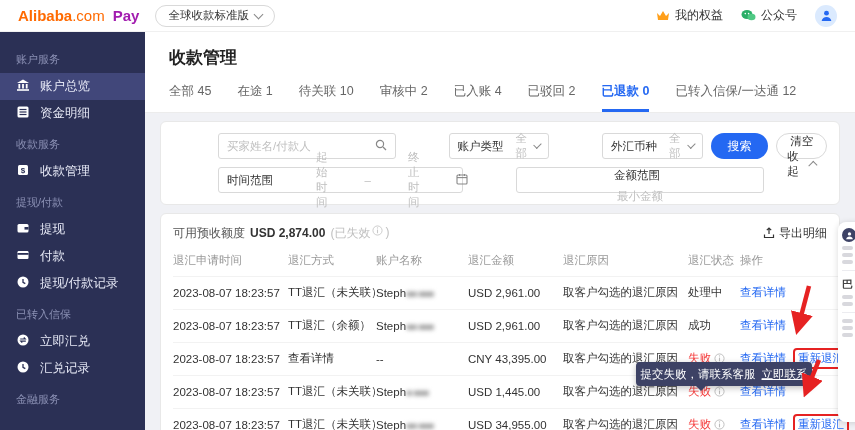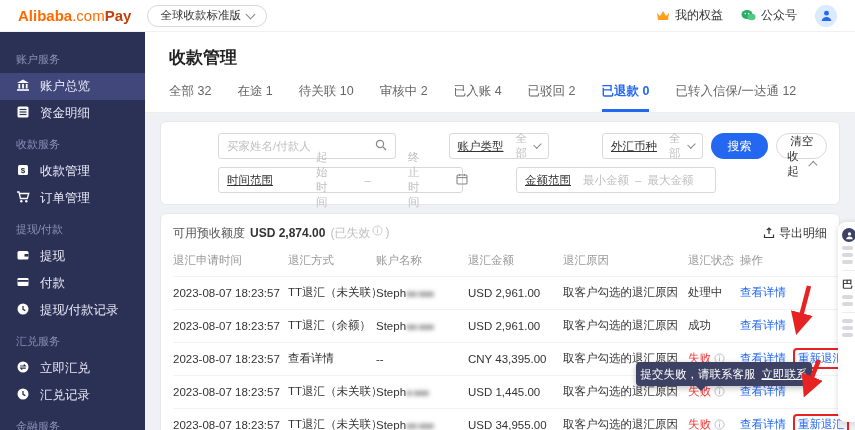--- a/index.html
+++ b/index.html
@@ -6,21 +6,21 @@
   html,body { background:#e9eaee; }
   body { font-family:"Liberation Sans","DejaVu Sans",sans-serif; }
   .app { position:relative; width:855px; height:430px; background:#f0f1f5; overflow:hidden; }
 
   
   .top-header { position:absolute; left:0; top:0; width:855px; height:32px; background:#fff;
     border-bottom:1px solid #f0f0f0; display:flex; align-items:center; padding:0 18px; z-index:5; }
   .logo { display:flex; align-items:baseline; font-size:15px; font-weight:bold; }
   .logo .ali { color:#ff6a00; }
   .logo .com { color:#ff6a00; font-weight:normal; }
-  .logo .pay { color:#c2410c; margin-left:0; font-weight:600; }
+  .logo .pay { color:#a21caf; margin-left:8px; font-weight:600; }
   .version-pill { margin-left:16px; border:1px solid #d9d9d9; border-radius:13px; height:22px;
     display:flex; align-items:center; padding:0 12px; font-size:11.5px; color:#333; gap:6px; cursor:pointer; background:#fff; }
   .chev { width:7px; height:7px; border-right:1.4px solid #888; border-bottom:1.4px solid #888; transform:rotate(45deg); margin-top:-3px; }
   .chev.up { transform:rotate(-135deg); margin-top:3px; }
   .header-right { margin-left:auto; display:flex; align-items:center; gap:18px; font-size:12px; color:#333; }
   .hr-item { display:flex; align-items:center; gap:5px; cursor:pointer; }
   .avatar-circle { width:22px; height:22px; border-radius:50%; background:#dbeafe; display:flex; align-items:center; justify-content:center; }
 
   
   .sidebar { position:absolute; left:0; top:32px; width:145px; height:398px; background:#2b3055; overflow:hidden; padding-top:10px; }
@@ -37,23 +37,23 @@
   .tab { padding-bottom:9px; cursor:pointer; white-space:nowrap; }
   .tab.active { color:#2468f2; font-weight:bold; border-bottom:3px solid #2468f2; }
 
   
   .filter-card { margin:8px 15px 0; background:#fff; border:1px solid #e8e8e8; border-radius:6px; padding:11px 12px; position:relative; }
   .f-row { display:flex; gap:8px; margin-bottom:8px; }
   .f-row:last-child { margin-bottom:0; }
   .f-input { border:1px solid #d9d9d9; border-radius:3px; height:26px; display:flex; align-items:center;
     padding:0 8px; font-size:11.5px; color:#333; background:#fff; gap:6px;margin-left:45px; }
   .f-input .ph { color:#bfbfbf; }
-  .f-input .lab { color:#333; margin-right:6px; white-space:nowrap;text-decoration:underline; }
+  .f-input .lab { color:#333; margin-right:6px; white-space:nowrap; }
   .grow-right { margin-left:auto; }
-  .w-search { width:245px; } .w-sel { width:120px; } .w-time { width:245px;gap:37px; } .w-amount { width:200px; }
+  .w-search { width:245px; } .w-sel { width:120px; } .w-time { width:245px;gap:37px; } .w-amount { width:248px;flex-direction:column; }
   .btn-search { width:64px; height:26px; border-radius:14px; background:#2468f2; color:#fff; font-size:12px;
     display:flex; align-items:center; justify-content:center; cursor:pointer; border:none; }
   .pill-group { display:flex; align-items:center; border:1px solid #d9d9d9; border-radius:14px; height:26px; font-size:11.5px; color:#333; background:#fff;flex-direction:column; }
   .pill-seg { padding:0 10px; display:flex; align-items:center; gap:4px; cursor:pointer; }
   .pill-div { width:1px; height:14px; background:#e0e0e0; }
 
   
   .table-card { margin:8px 15px 0; background:#fff; border:1px solid #e8e8e8; border-radius:6px 6px 0 0;
     padding:6px 12px 0; height:230px; position:relative; }
   .balance-row { height:26px; display:flex; align-items:center; font-size:12px; color:#555; }
@@ -152,28 +152,20 @@
           <span>资金明细</span>
         </div>
         <div class="sb-section-label">收款服务</div>
         <div class="sb-item">
           <span><svg width="14" height="14" viewBox="0 0 14 14">
               <rect x="2" y="2" width="10" height="10" rx="1.5" fill="#fff"></rect>
               <text x="7" y="10" font-size="8" fill="#2b3055" text-anchor="middle" font-weight="bold">$</text>
             </svg></span>
           <span>收款管理</span>
         </div>
-        <div class="sb-item">
-          <span><svg width="14" height="14" viewBox="0 0 14 14">
-              <path d="M1 2 h2 l1.4 6.5 h6.8 l1.6-5 H4" fill="none" stroke="#fff" stroke-width="1.3"></path>
-              <circle cx="5.3" cy="11.3" r="1.2" fill="#fff"></circle>
-              <circle cx="10.3" cy="11.3" r="1.2" fill="#fff"></circle>
-            </svg></span>
-          <span>订单管理</span>
-        </div>
         <div class="sb-section-label">提现/付款</div>
         <div class="sb-item">
           <span><svg width="14" height="14" viewBox="0 0 14 14">
               <rect x="1.5" y="3" width="11" height="8.5" rx="1.5" fill="#fff"></rect>
               <rect x="8.5" y="6" width="4" height="2.6" fill="#2b3055"></rect>
             </svg></span>
           <span>提现</span>
         </div>
         <div class="sb-item">
           <span><svg width="14" height="14" viewBox="0 0 14 14">
@@ -182,21 +174,21 @@
             </svg></span>
           <span>付款</span>
         </div>
         <div class="sb-item">
           <span><svg width="14" height="14" viewBox="0 0 14 14">
               <circle cx="7" cy="7" r="5.5" fill="#fff"></circle>
               <path d="M7 4 L7 7.3 L9.3 8.6" fill="none" stroke="#2b3055" stroke-width="1.3"></path>
             </svg></span>
           <span>提现/付款记录</span>
         </div>
-        <div class="sb-section-label">汇兑服务</div>
+        <div class="sb-section-label">已转入信保</div>
         <div class="sb-item">
           <span><svg width="14" height="14" viewBox="0 0 14 14">
               <circle cx="7" cy="7" r="5.5" fill="#fff"></circle>
               <path d="M4.2 6 h5 l-1.4-1.5 M9.8 8.2 h-5 l1.4 1.5" fill="none" stroke="#2b3055" stroke-width="1.2"></path>
             </svg></span>
           <span>立即汇兑</span>
         </div>
         <div class="sb-item">
           <span><svg width="14" height="14" viewBox="0 0 14 14">
               <circle cx="7" cy="7" r="5.5" fill="#fff"></circle>
@@ -205,21 +197,21 @@
           <span>汇兑记录</span>
         </div>
         <div class="sb-section-label">金融服务</div>
       </div>
   </aside>
 
   <div class="main">
     <div class="page-head">
       <div class="page-title">收款管理</div>
       <div class="tabs" id="tabs-row">
-          <div class="tab">全部 32</div>
+          <div class="tab">全部 45</div>
           <div class="tab">在途 1</div>
           <div class="tab">待关联 10</div>
           <div class="tab">审核中 2</div>
           <div class="tab">已入账 4</div>
           <div class="tab">已驳回 2</div>
           <div class="tab active">已退款 0</div>
           <div class="tab">已转入信保/一达通 12</div>
         </div>
     </div>
 

